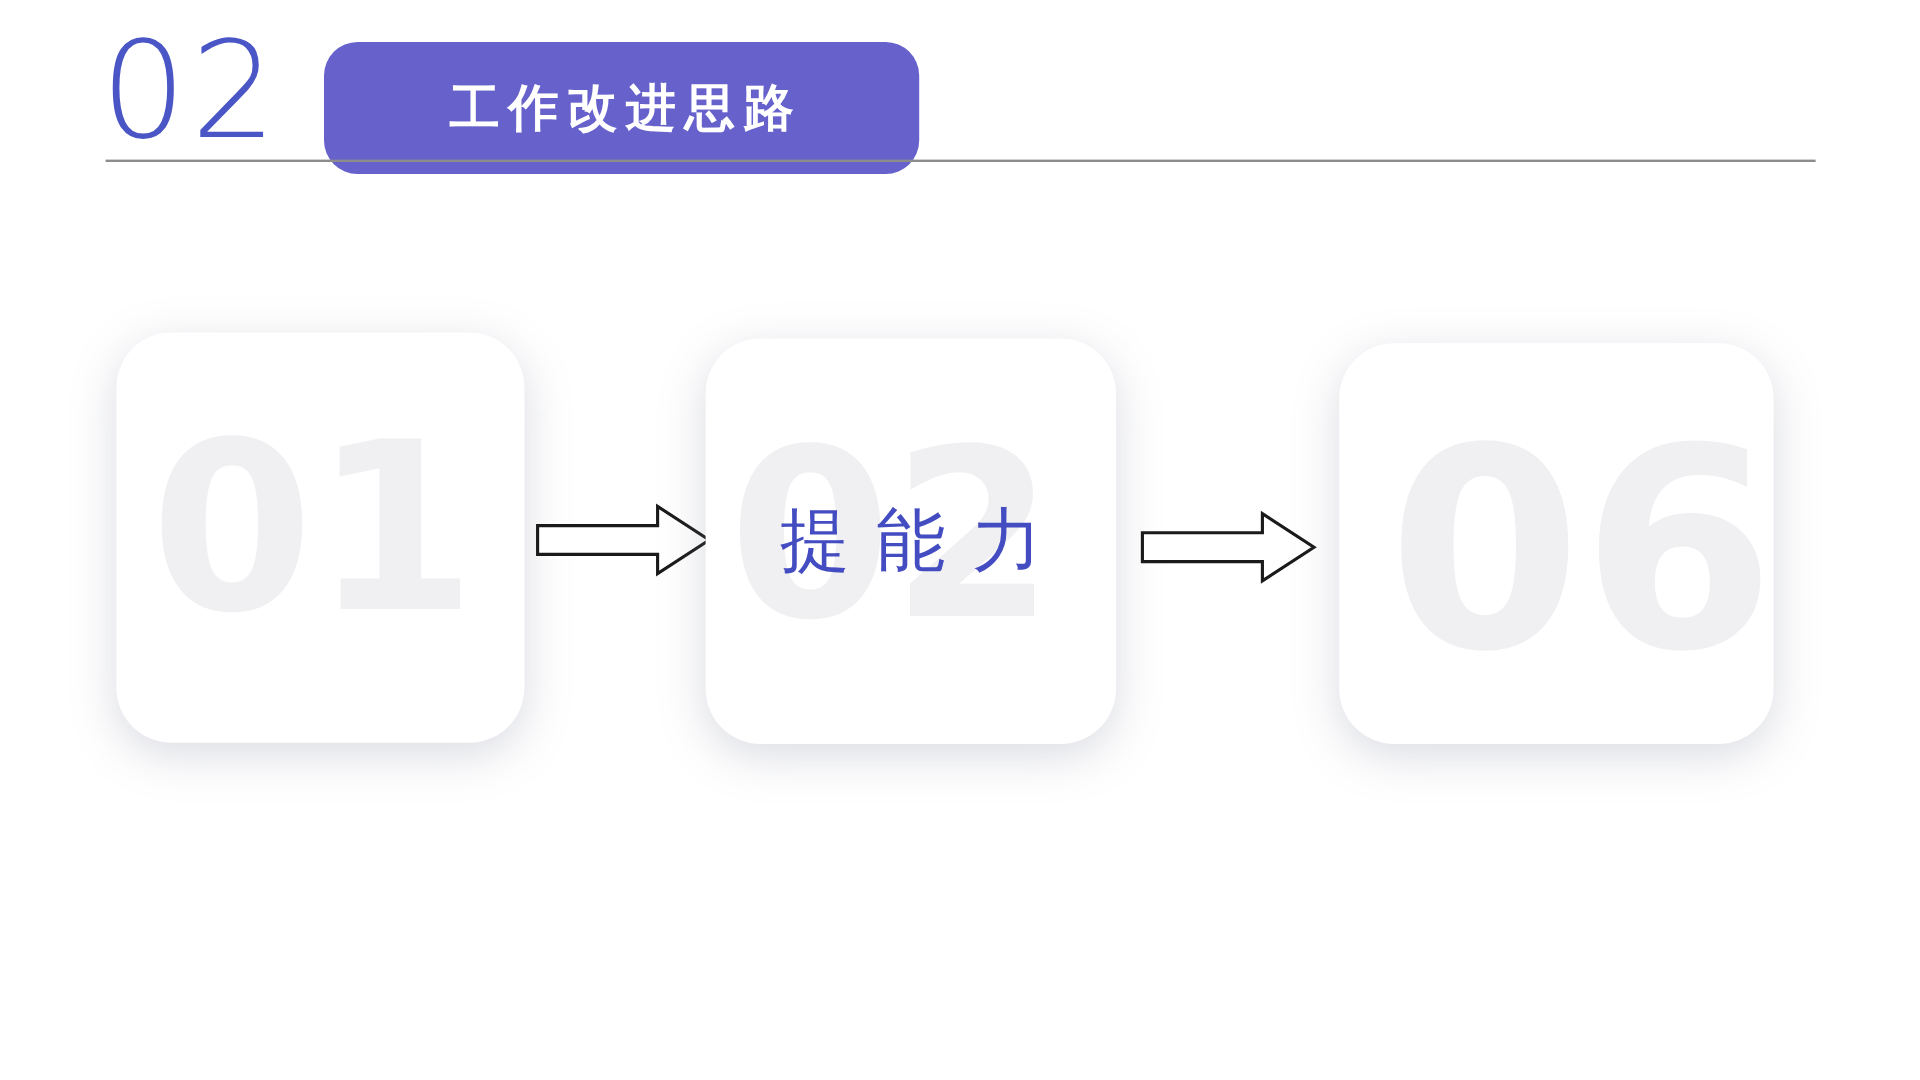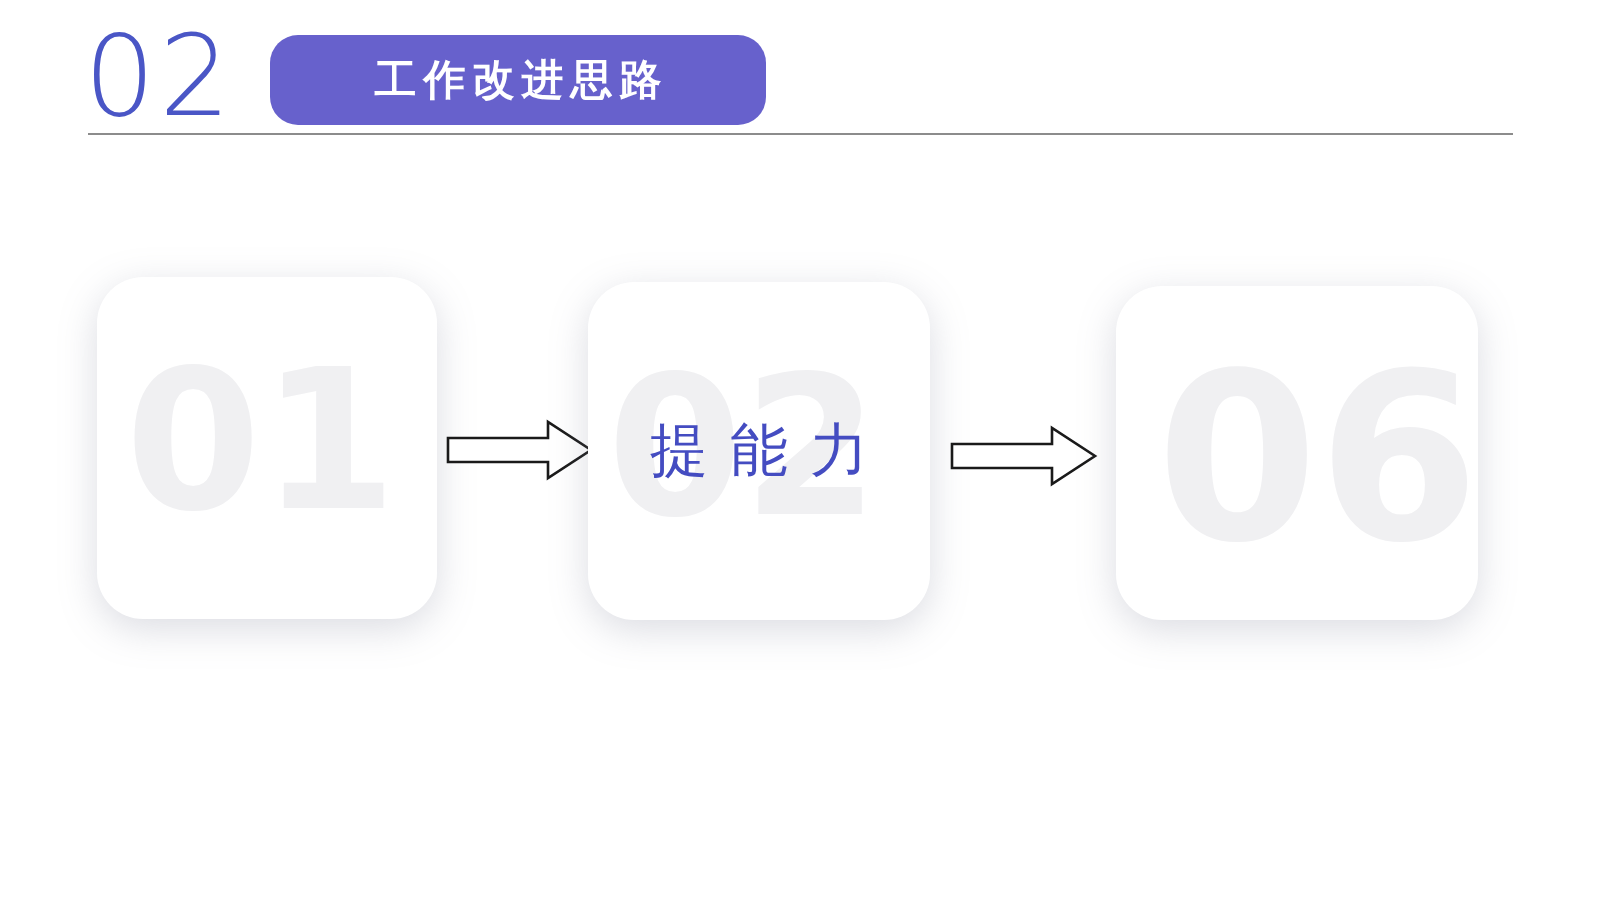--- a/index.html
+++ b/index.html
@@ -34,21 +34,21 @@
     font-family:"DejaVu Sans","Liberation Sans",sans-serif;
     font-weight:200;
     font-size:112px;
     line-height:1;
     letter-spacing:4px;
     color:var(--section-number-blue,#4A56C6);
   }
   .title-badge{
     position:absolute;
     left:270px;top:35px;
-    width:496px;height:90px;
+    width:496px;height:110px;
     background:var(--accent-purple,#6761CC);
     border-radius:28px;
     display:flex;align-items:center;justify-content:center;
   }
   .title-badge .title-text{
     font-family:"DejaVu Serif","Liberation Serif",serif;
     font-size:42px;
     font-weight:700;
     letter-spacing:7px;
     margin-right:-7px;

